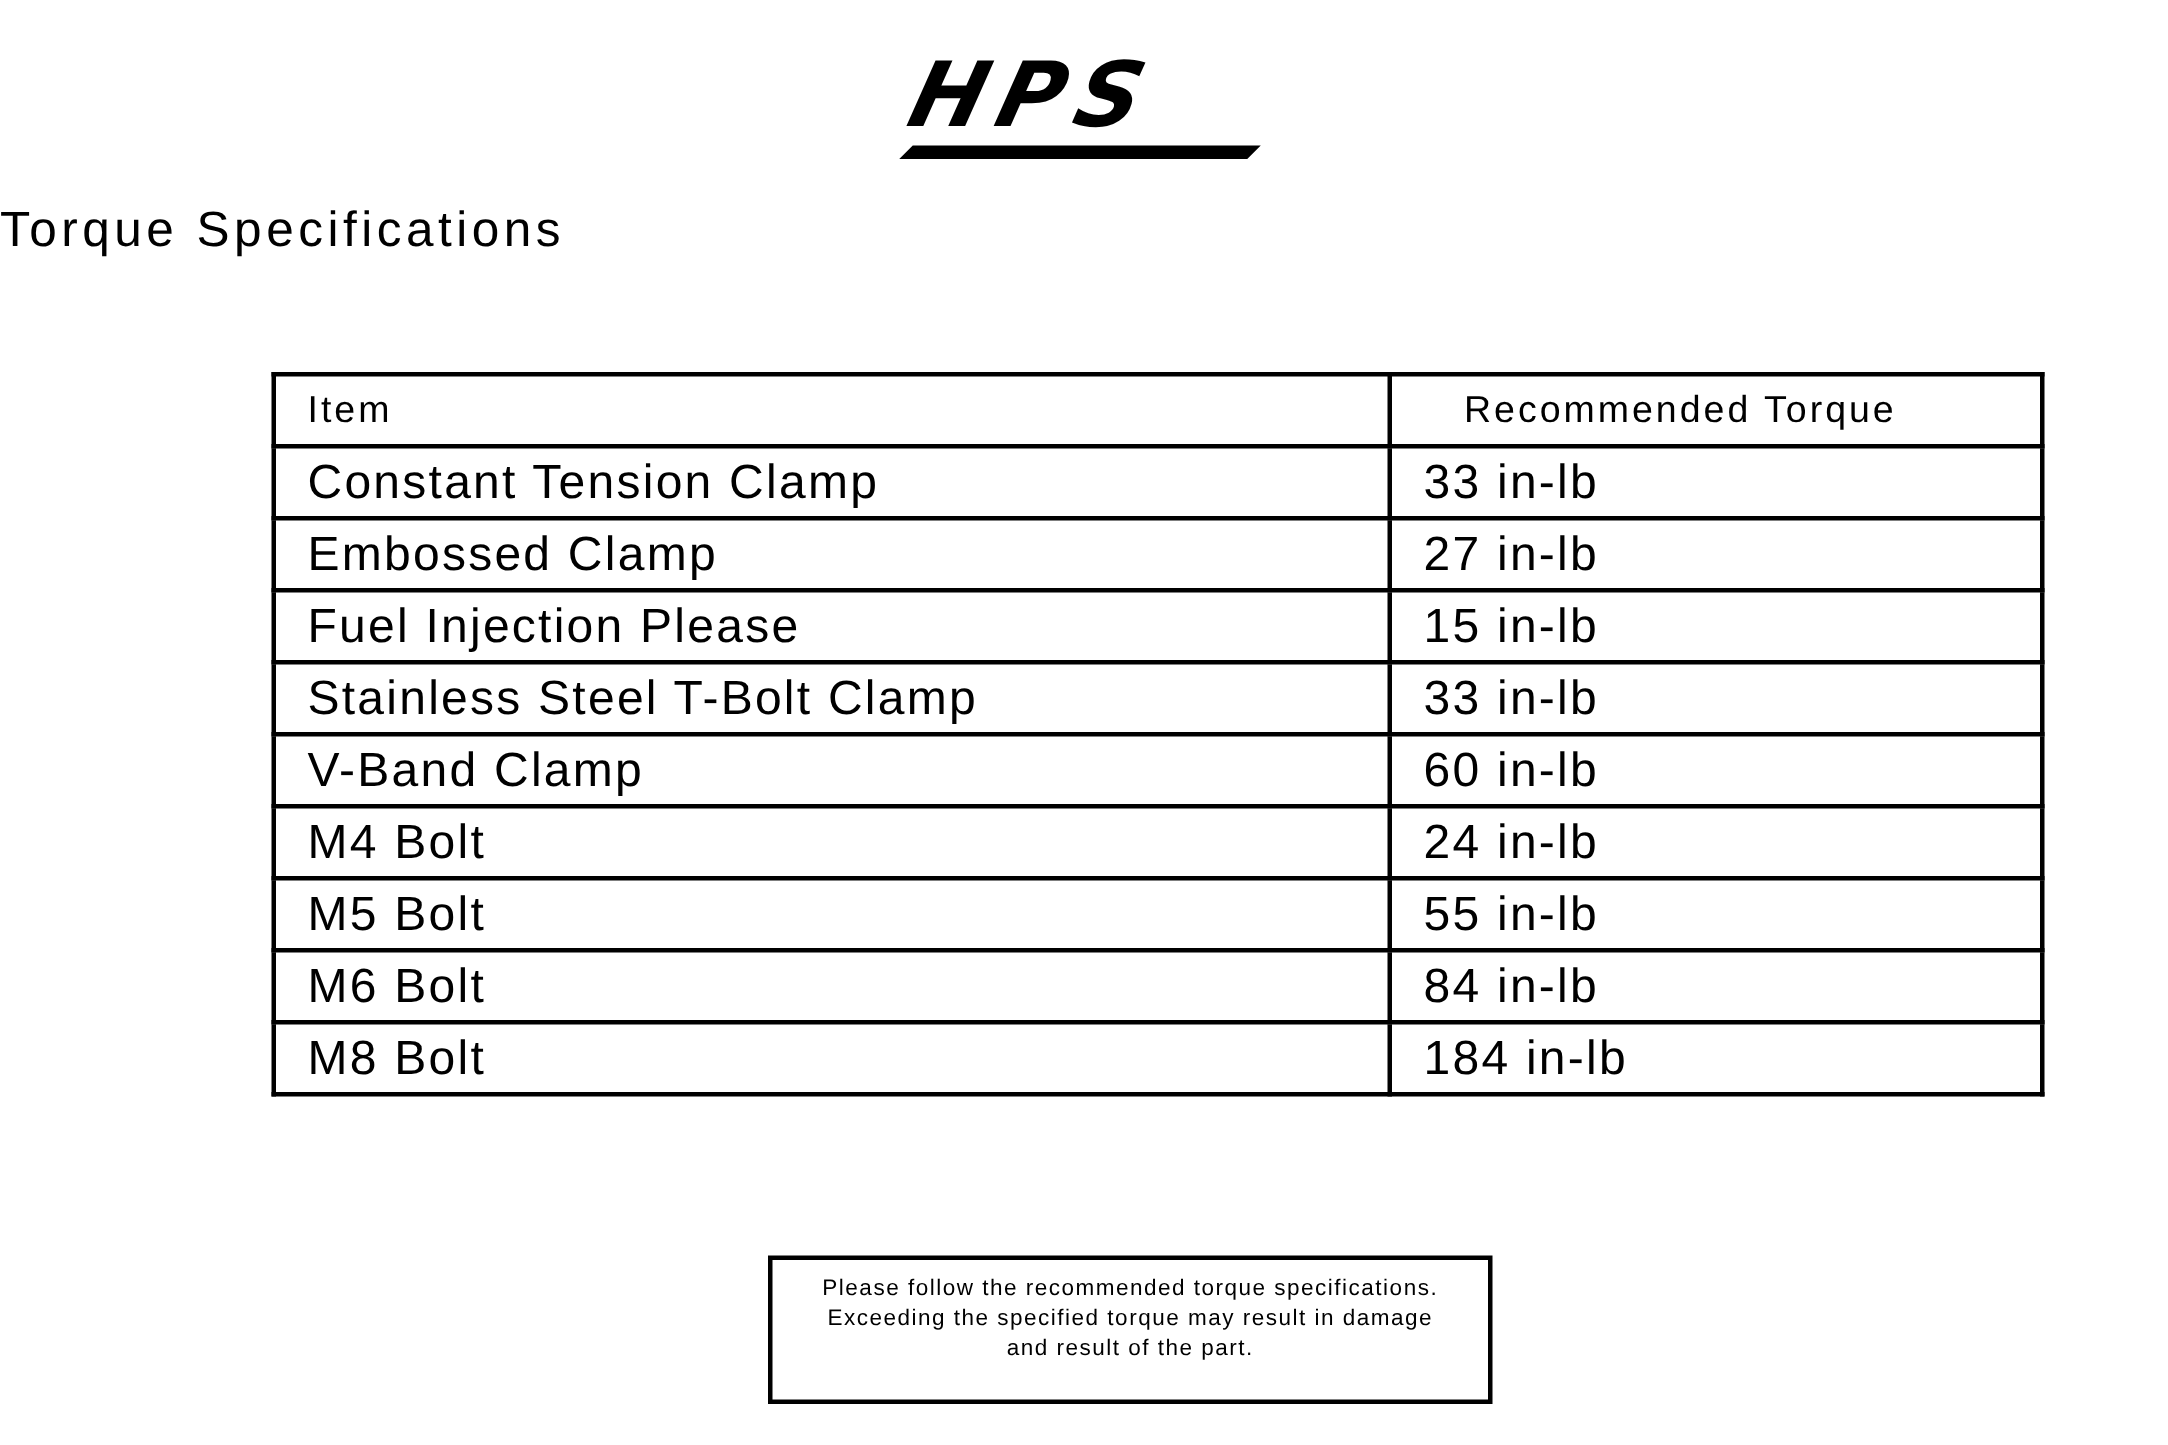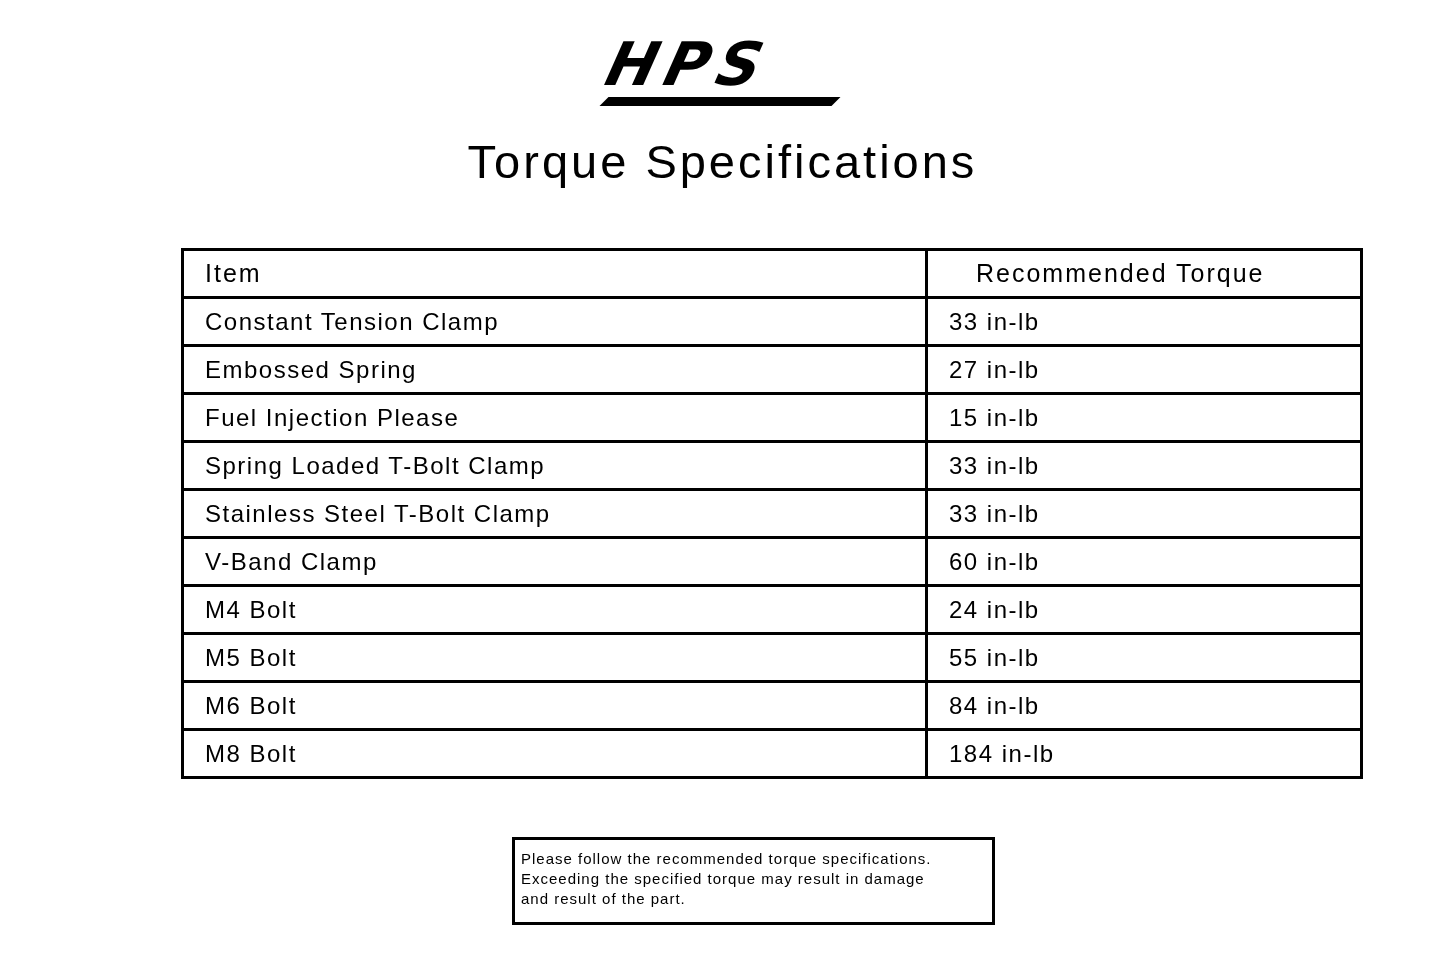--- a/index.html
+++ b/index.html
@@ -47,64 +47,64 @@
     margin-left: 6px;
   }
 
   
   .title {
     position: absolute;
     top: 134px;
     left: 0;
     width: 100%;
     margin: 0;
-    text-align: center;
     font-weight: 400;
-    font-size: 47px;
+    font-size: 33px;
     letter-spacing: 3px;
     color: #000000;
   }
 
   
   table.spec-table {
     position: absolute;
     top: 248px;
     left: 181px;
     width: 1110px;
     border-collapse: collapse;
     table-layout: fixed;
   }
   .spec-table th, .spec-table td {
     border: 3px solid #000000;
     height: 45px;
     padding: 0 0 0 21px;
     text-align: left;
     vertical-align: middle;
-    font-size: 24px;
+    font-size: 32px;
     letter-spacing: 1.5px;
     white-space: nowrap;
     overflow: hidden;
   }
   .spec-table th {
     font-weight: normal;
     font-size: 25px;
     letter-spacing: 2px;
   }
   .spec-table .col-item  { width: 720px; }
   .spec-table .col-torque { width: 384px; padding-left: 48px; }
 
   
   .note-box {
     position: absolute;
     top: 837px;
     left: 512px;
     width: 483px;
     box-sizing: border-box;
     border: 3px solid #000000;
-    padding: 9px 6px 13px 6px;
+    padding: 9px 6px 24px 6px;
+    text-align: center;
   }
   .note-line {
     font-size: 15px;
     line-height: 20px;
     letter-spacing: 1px;
     color: #000000;
   }
 </style>
 </head>
 <body>
@@ -124,30 +124,26 @@
         <th class="col-item">Item</th>
         <th class="col-torque">Recommended Torque</th>
       </tr>
     </thead>
     <tbody>
       <tr>
         <td>Constant Tension Clamp</td>
         <td>33 in-lb</td>
       </tr>
       <tr>
-        <td>Embossed Spring</td>
+        <td>Embossed Clamp</td>
         <td>27 in-lb</td>
       </tr>
       <tr>
         <td>Fuel Injection Please</td>
         <td>15 in-lb</td>
-      </tr>
-      <tr>
-        <td>Spring Loaded T-Bolt Clamp</td>
-        <td>33 in-lb</td>
       </tr>
       <tr>
         <td>Stainless Steel T-Bolt Clamp</td>
         <td>33 in-lb</td>
       </tr>
       <tr>
         <td>V-Band Clamp</td>
         <td>60 in-lb</td>
       </tr>
       <tr>

